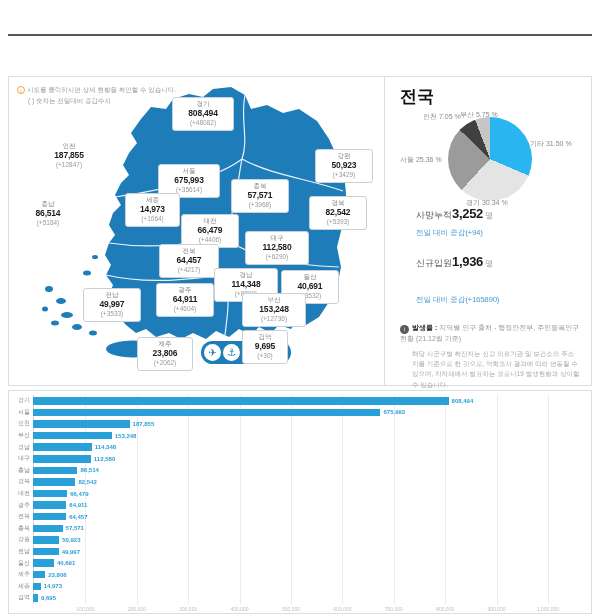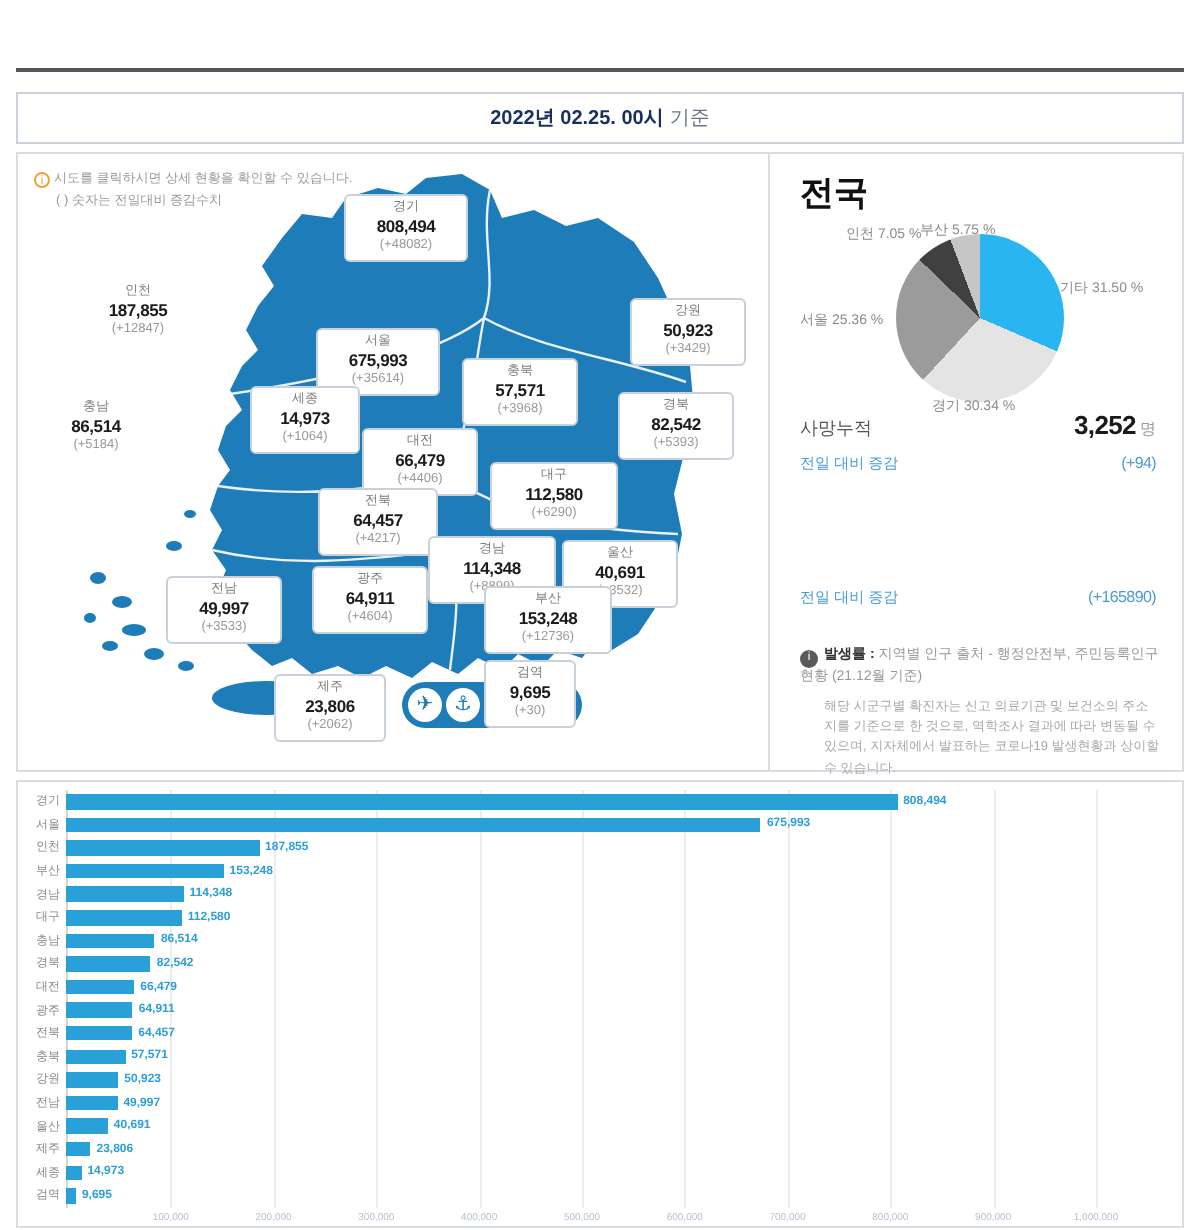--- a/index.html
+++ b/index.html
@@ -38,21 +38,21 @@
   #q-pill .circ{width:17px;height:17px;border-radius:50%;background:#fff;color:#1e7cb8;font-size:10px;
                 display:flex;align-items:center;justify-content:center;margin-right:2px;}
 
   
   #nat-panel{position:absolute;left:377px;top:0;width:206px;height:308px;}
   #nat-title{position:absolute;left:14px;top:8px;font-size:17px;font-weight:bold;color:#111;}
   #pie-chart{position:absolute;left:62px;top:40px;width:84px;height:84px;border-radius:50%;}
   .pie-label{position:absolute;font-size:7px;color:#8a8a8a;white-space:nowrap;}
   #pl-gita{left:144px;top:62px;} #pl-gyeonggi{left:80px;top:121px;}
   #pl-seoul{left:14px;top:78px;} #pl-incheon{left:37px;top:35px;} #pl-busan{left:74px;top:33px;}
-  .stat-row{position:absolute;left:14px;width:178px;display:flex;justify-content:space-between;align-items:baseline;}
+  .stat-row{position:absolute;left:30px;width:178px;display:flex;justify-content:flex-start;align-items:baseline;}
   .sl{font-size:9px;color:#555;}
   .sv b{font-size:13px;color:#1a1a1a;letter-spacing:-0.3px;}
   .sv i{font-style:normal;font-size:8px;color:#999;margin-left:2px;}
   .stat-row.delta .sl{font-size:7.5px;color:#4a9bd5;}
   .stat-row.delta .sv b{font-size:8px;color:#4a9bd5;font-weight:normal;}
   #footnote{position:absolute;left:14px;top:246px;width:180px;}
   #fn-head{font-size:7px;color:#999;line-height:1.5;}
   #fn-head .ico{display:inline-block;width:9px;height:9px;border-radius:50%;background:#5a5a5a;color:#fff;
                 font-size:6px;line-height:9px;text-align:center;font-style:normal;margin-right:3px;vertical-align:-1px;}
   #fn-head b{color:#333;font-size:7px;}
@@ -70,24 +70,20 @@
   .hbar{height:7.5px;background:#2aa0d8;flex:none;}
   .bv{margin-left:3px;font-size:6px;font-weight:bold;color:#2d9fd6;white-space:nowrap;}
 </style>
 </head>
 <body>
 
 <div id="page">
 
   <div class="abs" id="title-rule"></div>
 
-  <div class="abs" id="date-box">
-    <b>2022년 02.25. 00시</b>
-    <i>기준</i>
-  </div>
 
   <div class="abs" id="main-box">
 
     <div id="map-panel">
       <div id="map-note">
         <span><i class="ico">i</i><span>시도를 클릭하시면 상세 현황을 확인할 수 있습니다.</span></span>
         <div class="l2">( ) 숫자는 전일대비 증감수치</div>
       </div>
 
       <svg id="map-svg" viewBox="0 0 376 308">
@@ -229,20 +225,24 @@
       <span class="pie-label" id="pl-busan">부산 5.75 %</span>
 
       <div class="stat-row" style="top:127px">
         <span class="sl">사망누적</span>
         <span class="sv"><b>3,252</b><i>명</i></span>
       </div>
       <div class="stat-row delta" style="top:144px">
         <span class="sl">전일 대비 증감</span>
         <span class="sv"><b>(+94)</b></span>
       </div>
+      <div class="stat-row" style="top:175px">
+        <span class="sl">신규입원</span>
+        <span class="sv"><b>1,936</b><i>명</i></span>
+      </div>
       <div class="stat-row delta" style="top:211px">
         <span class="sl">전일 대비 증감</span>
         <span class="sv"><b>(+165890)</b></span>
       </div>
 
       <div id="footnote">
         <div id="fn-head">
           <i class="ico">i</i><b>발생률 :</b>
           <span>지역별 인구 출처 - 행정안전부, 주민등록인구현황 (21.12월 기준)</span>
         </div>

